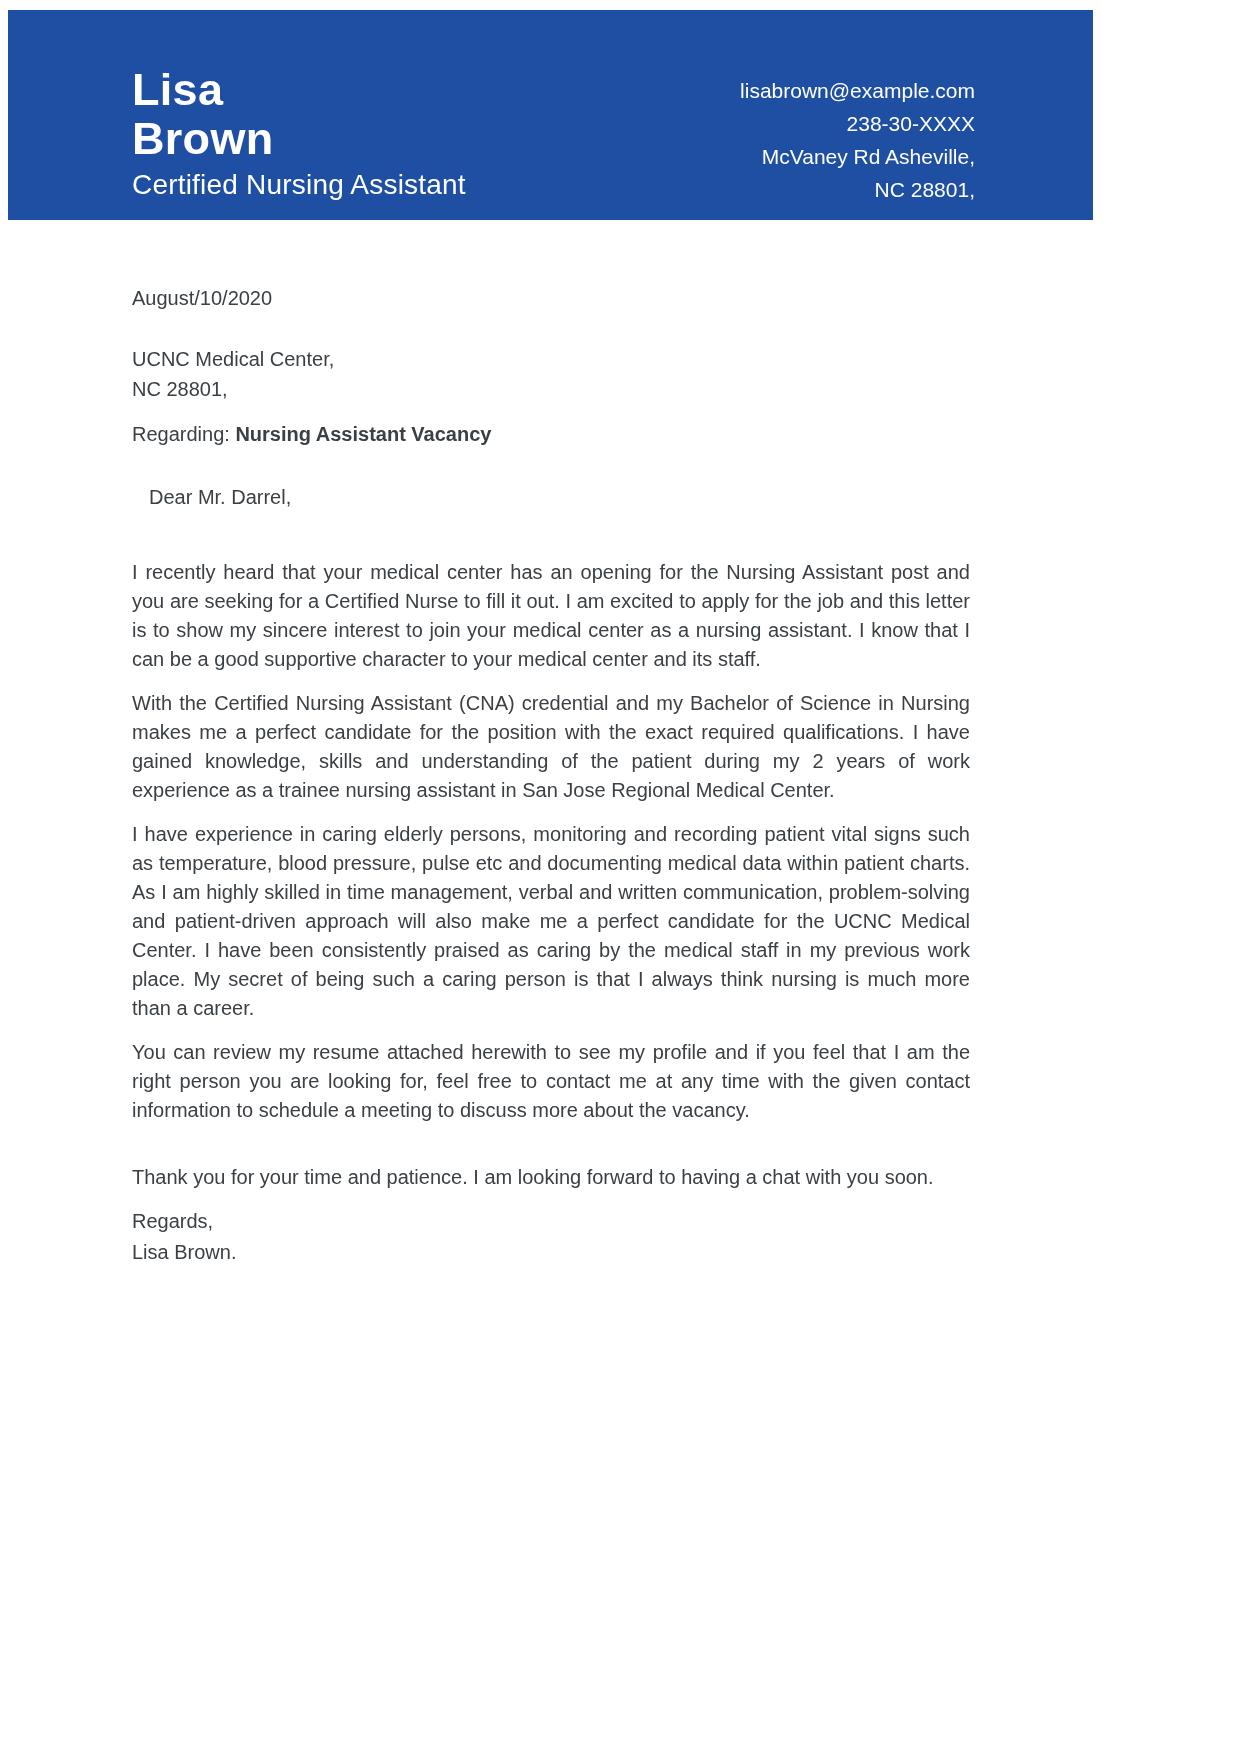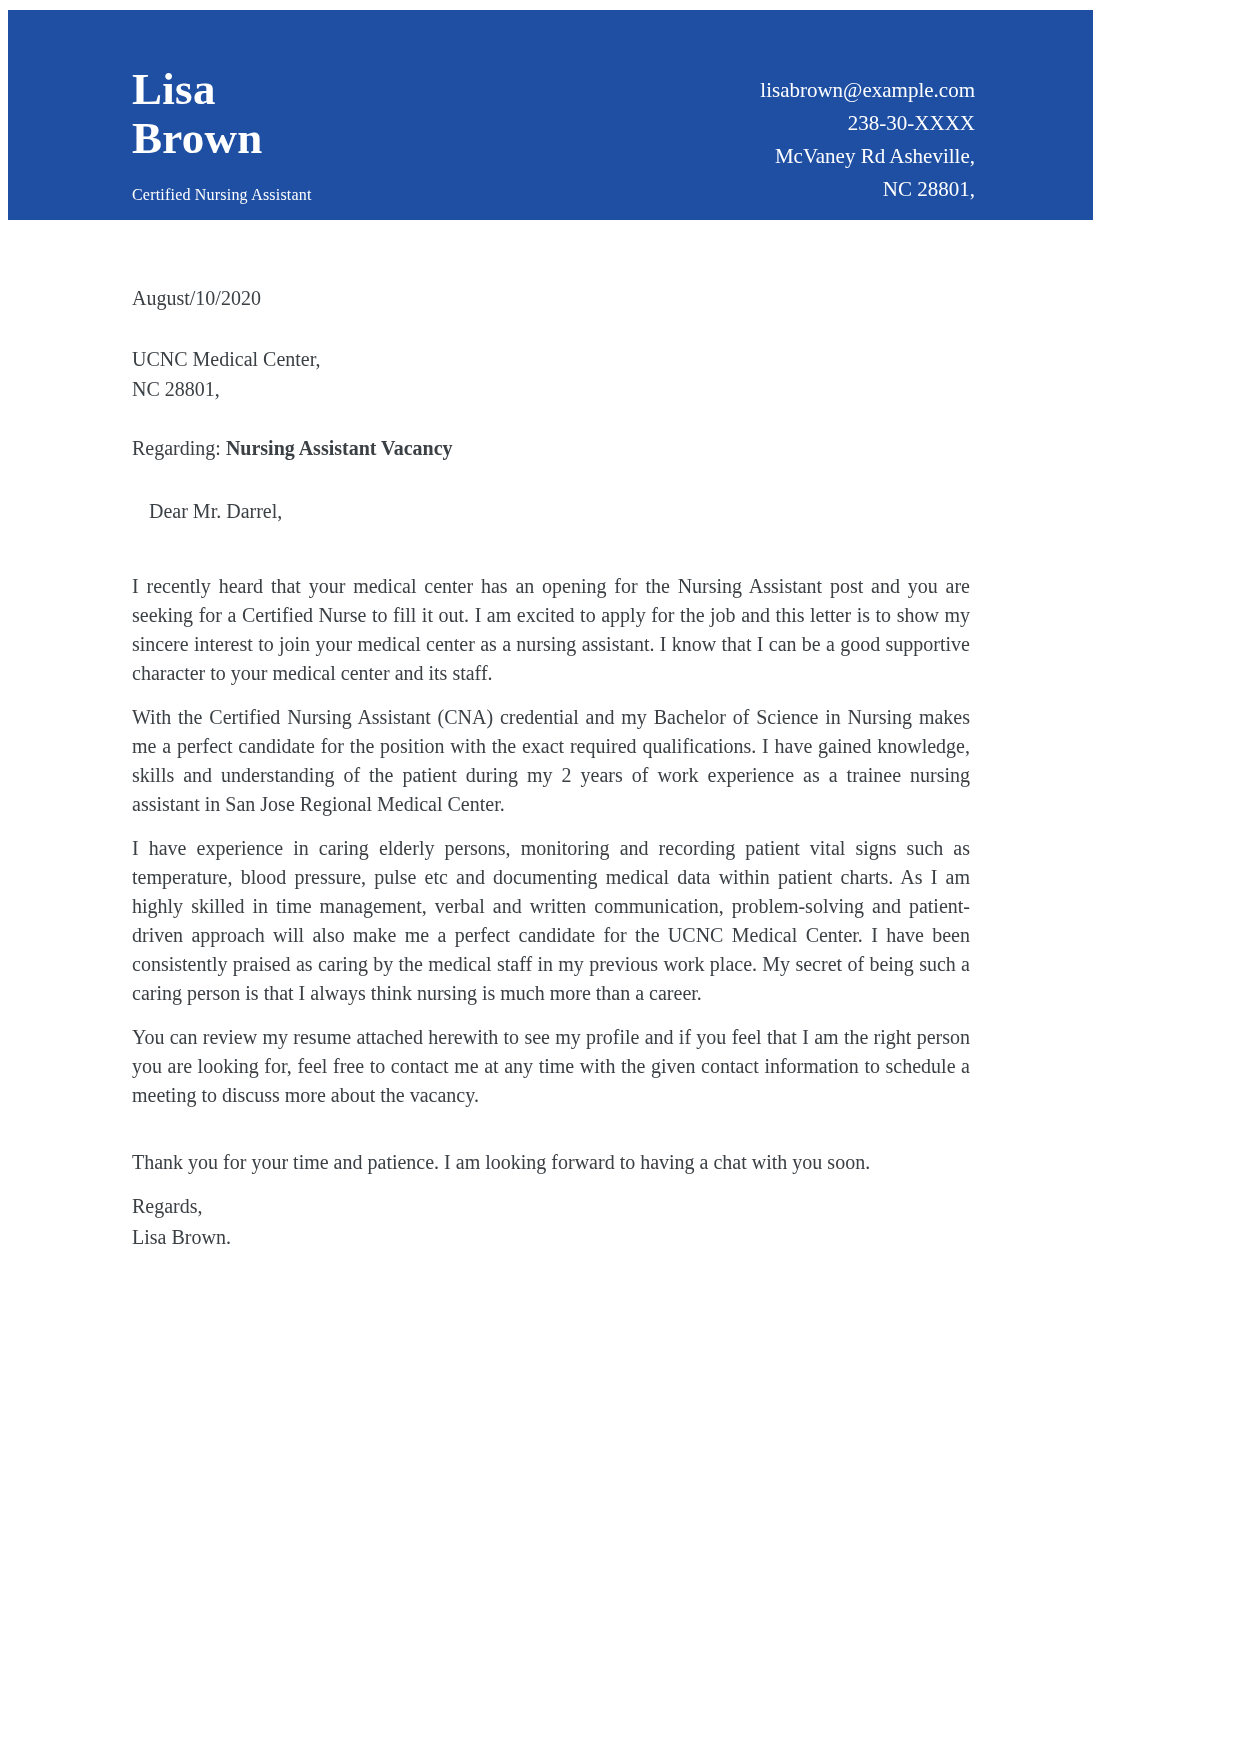--- a/index.html
+++ b/index.html
@@ -7,21 +7,20 @@
   body {
     font-family: "Liberation Sans", sans-serif;
     -webkit-font-smoothing: antialiased;
   }
   .canvas {
     position: relative;
     width: 1241px;
     height: 1759px;
     background: var(--page-bg, #ffffff);
     overflow: hidden;
-    font-family: Liberation Serif, serif;
   }
   .page {
     position: absolute;
     left: 8px;
     top: 10px;
     width: 1085px;
     height: 1749px;
     background: var(--page-bg, #ffffff);
   }
   .letter-header {
@@ -33,40 +32,40 @@
     color: var(--header-text, #ffffff);
   }
   .name-block { padding-top: 55px; }
   .name-line {
     font-size: 45px;
     font-weight: 700;
     line-height: 49px;
     letter-spacing: 0.3px;
   }
   .job-title {
-    font-size: 16px;
+    font-size: 28px;
     font-weight: 400;
-    margin-top: 23px;
+    margin-top: 6px;
     letter-spacing: 0.2px;
   }
   .contact-block {
     padding-top: 64px;
     text-align: right;
     font-size: 21px;
     line-height: 33px;
     font-weight: 400;
   }
   .letter-body {
     padding: 64px 123px 0 124px;
     color: var(--body-text, #3b4045);
     font-size: 20px;
     line-height: 29px;
   }
   .date { margin-bottom: 31px; }
-  .recipient { line-height: 30px; margin-bottom: 30px; }
+  .recipient { line-height: 30px; margin-bottom: 16px; }
   .regarding { margin-bottom: 34px; }
   .regarding .bold { font-weight: 700; }
   .salutation { margin-bottom: 46px; margin-left: 17px; }
   p.para {
     text-align: justify;
     margin-bottom: 15px;
   }
   p.para.thanks {
     margin-top: 38px;
     margin-bottom: 14px;

